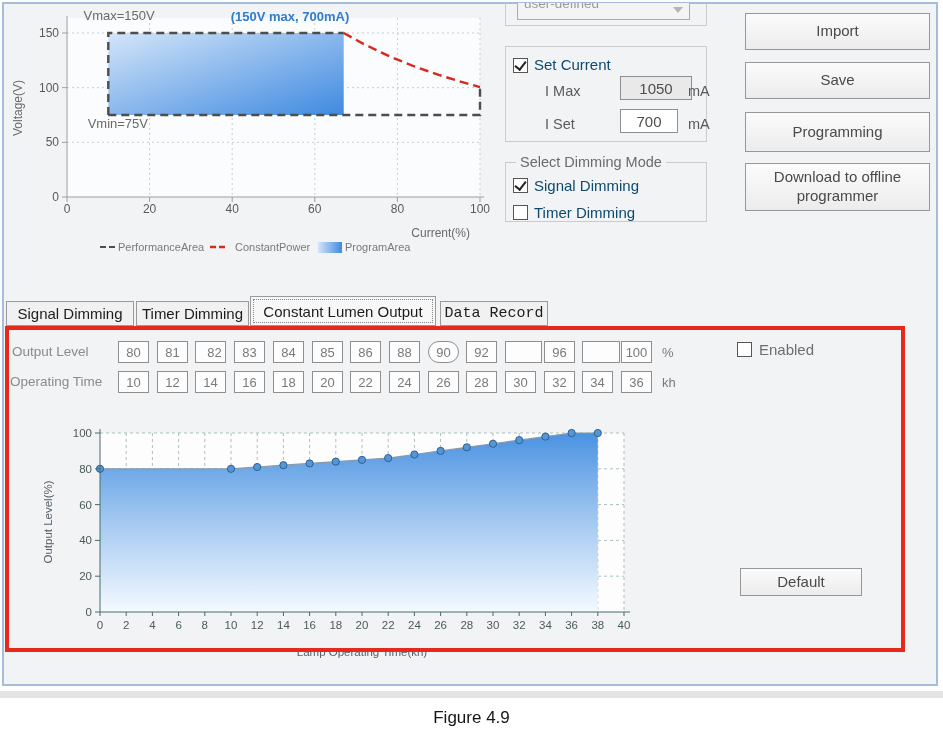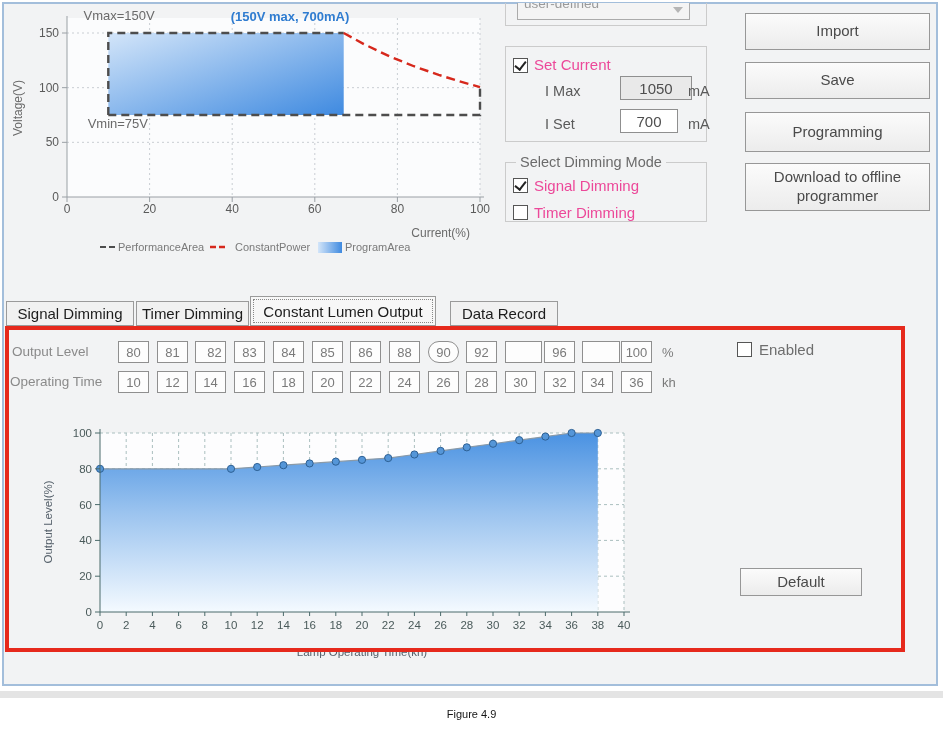--- a/index.html
+++ b/index.html
@@ -8,21 +8,21 @@
   #app{position:absolute;left:2px;top:2px;width:936px;height:684px;background:#f2f3f4;
     border:2px solid #a3bedb;box-sizing:border-box;z-index:1}
   svg text{font-family:"Liberation Sans",sans-serif}
   .gbox{position:absolute;border:1px solid #cbcbcb;box-sizing:border-box;z-index:5}
   .glegend{position:absolute;top:-9px;left:10px;background:#f2f3f4;padding:0 4px;
     font-size:14.5px;color:#6b6b6b;white-space:nowrap}
   .cb{position:absolute;width:15px;height:15px;border:1px solid #555;background:#fff;
     box-sizing:border-box;z-index:6}
   .cb.checked::after{content:"";position:absolute;left:3px;top:0px;width:5px;height:9px;
     border-right:2px solid #222;border-bottom:2px solid #222;transform:rotate(38deg)}
-  .lbl{position:absolute;font-size:15px;color:#ec4899;white-space:nowrap;z-index:6}
+  .lbl{position:absolute;font-size:15px;color:#0c4a6e;white-space:nowrap;z-index:6}
   .flbl{position:absolute;font-size:14.5px;color:#5a5a5a;white-space:nowrap;z-index:6}
   .field{position:absolute;height:24px;border:1px solid #8f8f8f;background:#fff;color:#4e4e4e;
     font-size:15px;text-align:center;box-sizing:border-box;padding:0;z-index:6;
     font-family:"Liberation Sans",sans-serif}
   .field.dis{background:#e9e9e9}
   .btn{position:absolute;background:linear-gradient(#fbfbfb,#ececec);border:1px solid #979797;
     color:#4a4a4a;font-size:15px;display:flex;align-items:center;justify-content:center;
     text-align:center;box-sizing:border-box;z-index:6;line-height:1.25;padding:2px 8px;cursor:default}
   .tab{position:absolute;top:301px;height:25px;background:#f1f1f1;border:1px solid #9a9a9a;
     display:flex;align-items:center;justify-content:center;font-size:15px;color:#1c1c1c;
@@ -36,21 +36,21 @@
   .unit{position:absolute;font-size:13px;color:#7a7a7a;z-index:6}
   #redbox{position:absolute;left:5px;top:326px;width:900px;height:326px;
     border:4px solid #e6291c;box-sizing:border-box;z-index:50;pointer-events:none}
   #dropdown{position:absolute;left:517px;top:3px;width:173px;height:17px;background:#f4f4f4;
     border:1px solid #ababab;border-top:none;box-sizing:border-box;overflow:hidden;z-index:6}
   #dropdown .val{position:absolute;left:6px;top:-7px;font-size:13.5px;color:#9a9a9a}
   #dropdown .chev{position:absolute;right:6px;top:4px;width:0;height:0;
     border-left:5px solid transparent;border-right:5px solid transparent;border-top:6px solid #b5b5b5}
   #grayband{position:absolute;left:0;top:691px;width:943px;height:7px;background:#c9c9c9;
     opacity:.5;z-index:2}
-  #caption{position:absolute;left:0;top:708px;width:943px;text-align:center;font-size:11px;
+  #caption{position:absolute;left:0;top:708px;width:943px;text-align:center;font-size:17px;
     color:#151515;z-index:2}
 </style>
 </head>
 <body>
 
 <div id="app"></div>
 
 <svg id="chart1" class="abs" style="left:0;top:0;z-index:5" width="508" height="262">
     <defs>
       <linearGradient id="pgrad" x1="0" y1="0" x2="1" y2="1">
@@ -136,21 +136,21 @@
 
 <div class="btn" style="left:745px;top:13px;width:185px;height:37px">Import</div>
 <div class="btn" style="left:745px;top:62px;width:185px;height:37px">Save</div>
 <div class="btn" style="left:745px;top:112px;width:185px;height:40px">Programming</div>
 <div class="btn" style="left:745px;top:163px;width:185px;height:48px">Download to offline programmer</div>
 
 <div id="tabstrip">
     <div class="tab" style="left: 6px; width: 128px;">Signal Dimming</div>
     <div class="tab" style="left: 136px; width: 113px;">Timer Dimming</div>
     <div class="tab active" style="left: 250px; width: 186px;">Constant Lumen Output</div>
-    <div class="tab" style="left: 450px; width: 108px;">Data Record</div>
+    <div class="tab" style="left: 440px; width: 108px; font-family: Liberation Mono, monospace;">Data Record</div>
   </div>
 
 <div id="clopanel">
   <span class="rowlab" style="left:12px;top:344px">Output Level</span>
   <span class="unit" style="left:662px;top:345px">%</span>
   <span class="rowlab" style="left:10px;top:374px">Operating Time</span>
   <span class="unit" style="left:662px;top:375px">kh</span>
   <span class="cb" style="left:737px;top:342px"></span>
   <span class="lbl" style="left:759px;top:341px;color:#6e6e6e">Enabled</span>
   <svg id="chart2" class="abs" style="left:36px;top:414px;z-index:5" width="660" height="250">

